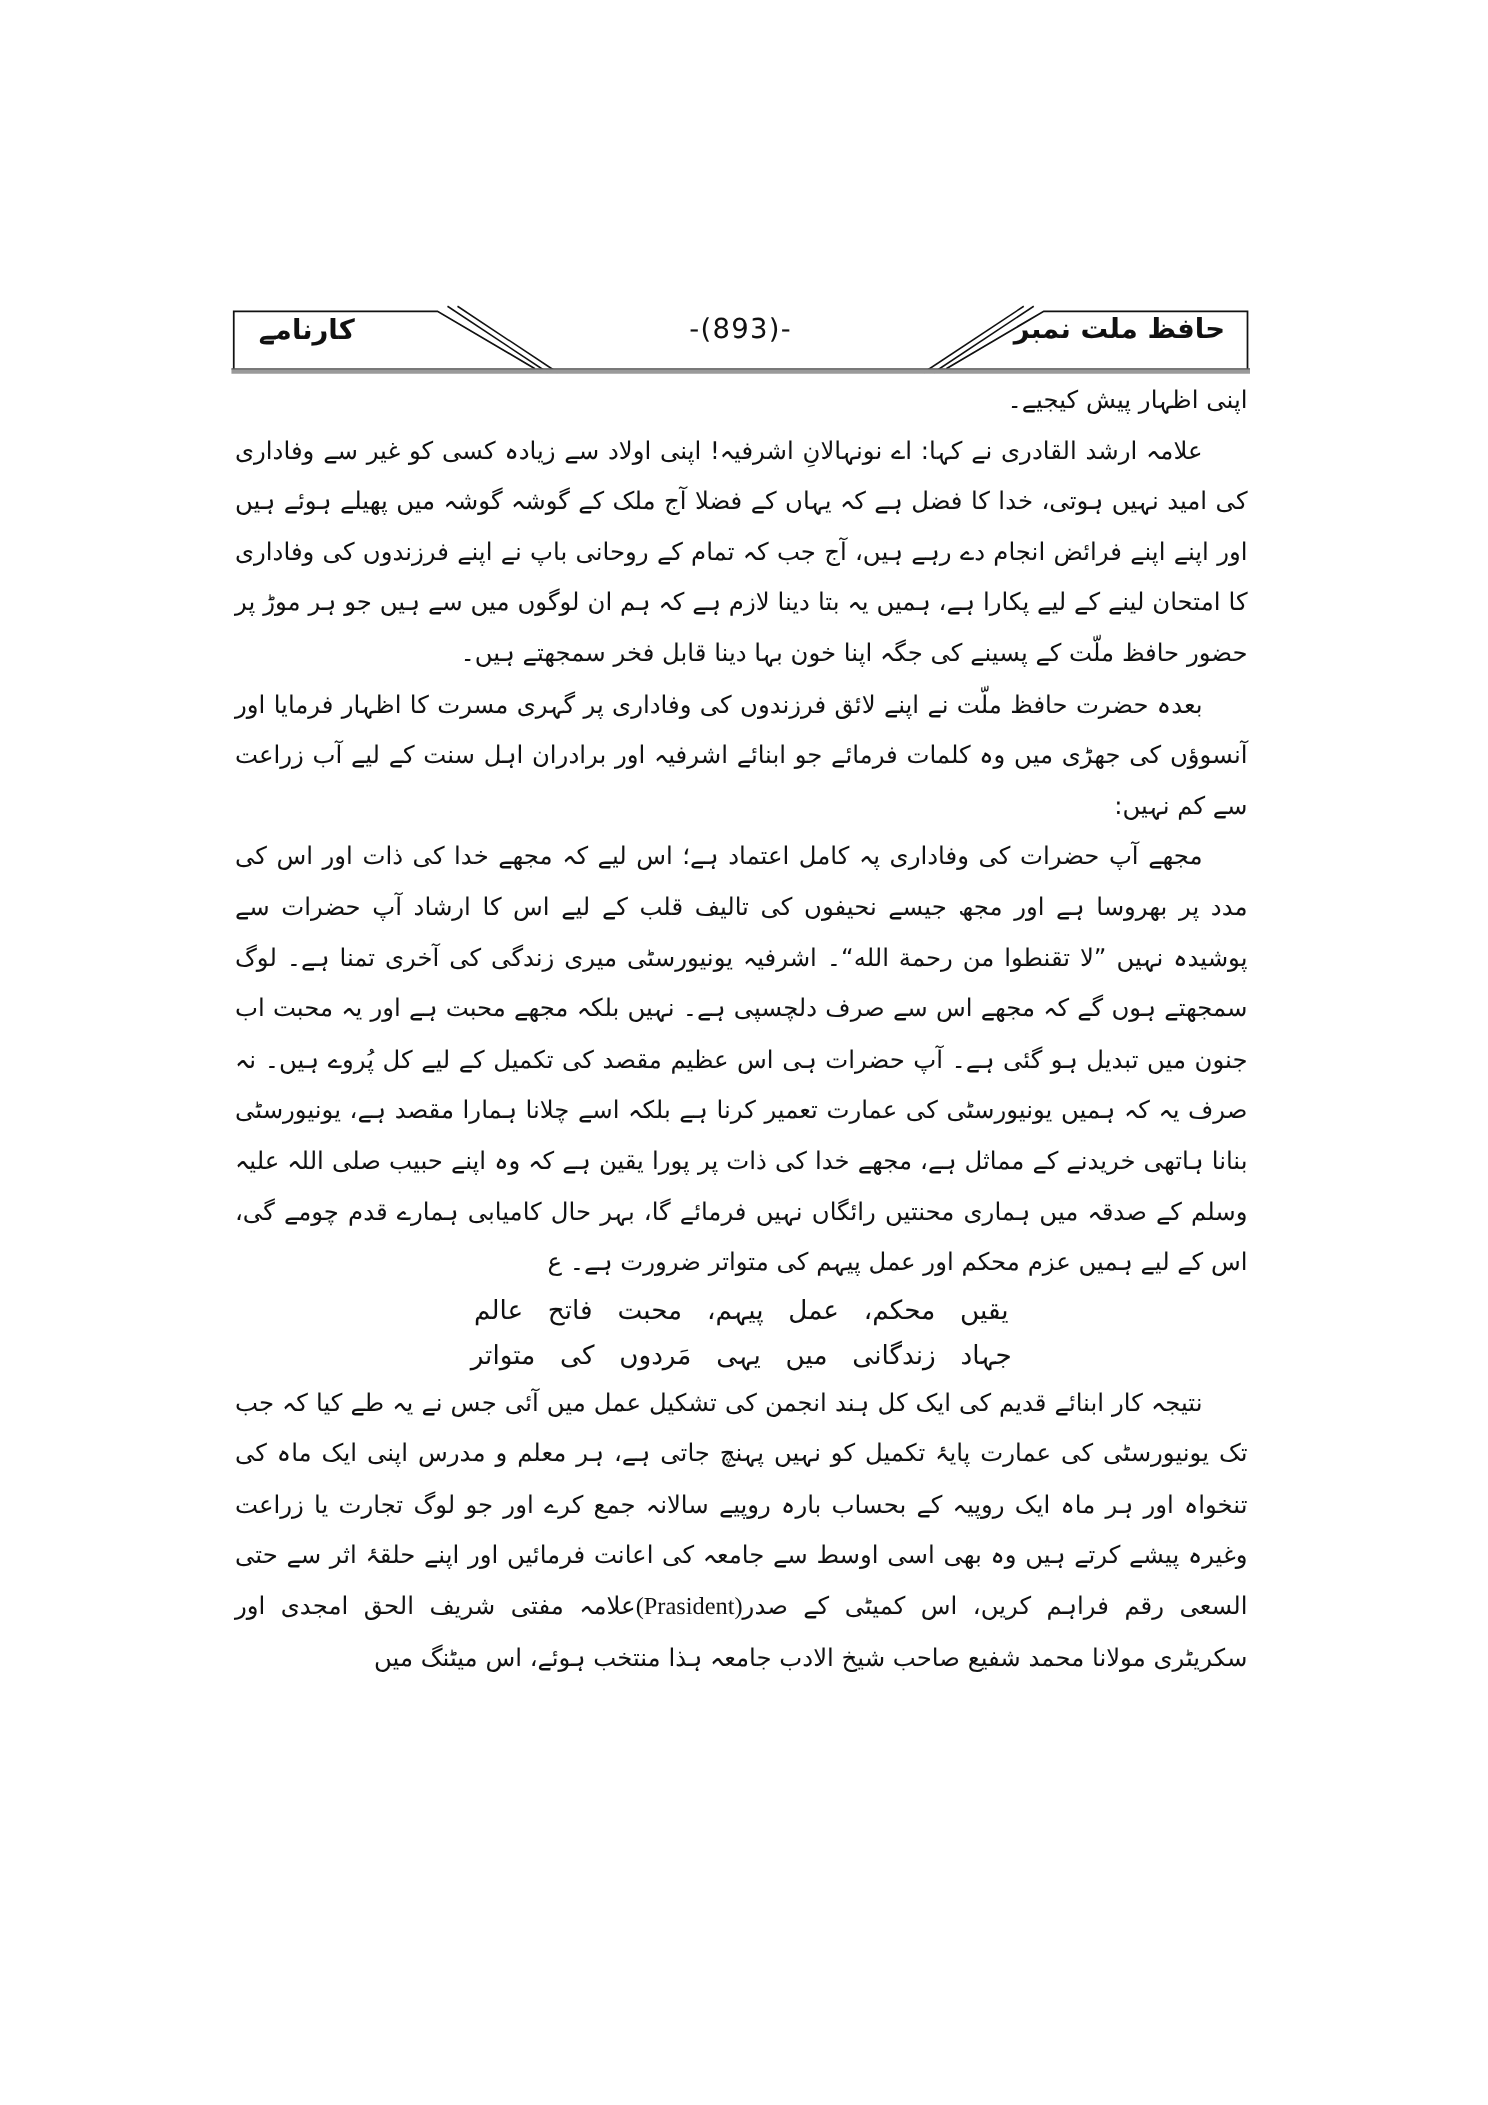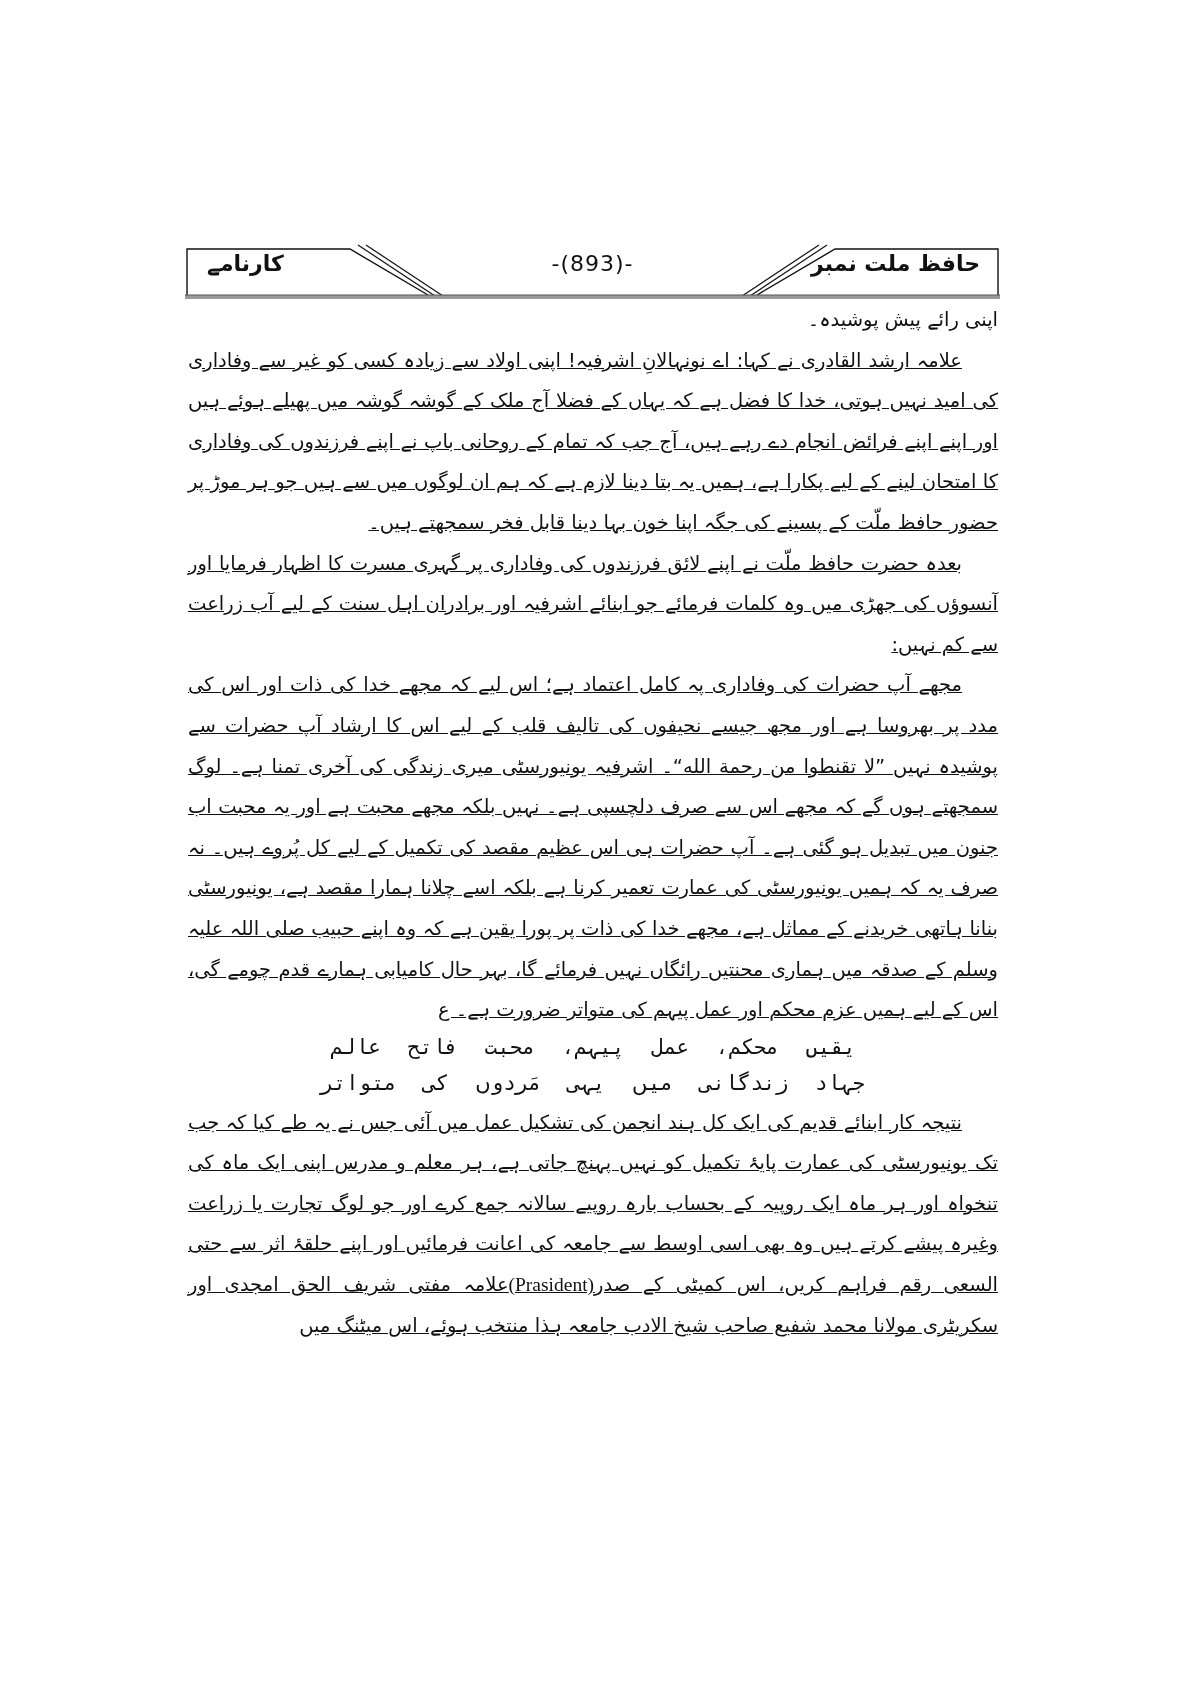--- a/index.html
+++ b/index.html
@@ -72,26 +72,25 @@
       text-align-last: right;
       font-family: "DejaVu Sans", sans-serif;
       font-size: 19.5px;
       line-height: 40.6px;
     }
     .body-text p {
       margin: 0;
     }
     .body-text p.indent {
       text-indent: 36px;
-      text-decoration: underline;
     }
     .verse {
       text-align: center;
       text-align-last: center;
-      font-family: Liberation Mono, monospace;
+      font-family: Liberation Sans, sans-serif;
       font-size: 21px;
       word-spacing: 14px;
       line-height: 36px;
     }
     .latin {
       direction: ltr;
       unicode-bidi: embed;
       font-family: "Liberation Serif", serif;
     }
   </style>
@@ -113,21 +112,21 @@
 
       <rect x="0" y="52" width="815" height="4" fill="#9a9a9a"></rect>
       <line x1="0" y1="52" x2="815" y2="52" stroke="#555" stroke-width="1"></line>
     </svg>
     <span class="header-left-label">کارنامے</span>
     <span class="page-number">-(893)-</span>
     <span class="header-right-label">حافظ ملت نمبر</span>
   </div>
 
   <div class="body-text">
-    <p>اپنی رائے پیش پوشیدہ۔</p>
+    <p>اپنی اظہار پیش کیجیے۔</p>
     <p class="indent">علامہ ارشد القادری نے کہا: اے نونہالانِ اشرفیہ! اپنی اولاد سے زیادہ کسی کو غیر سے وفاداری کی امید نہیں ہوتی، خدا کا فضل ہے کہ یہاں کے فضلا آج ملک کے گوشہ گوشہ میں پھیلے ہوئے ہیں اور اپنے اپنے فرائض انجام دے رہے ہیں، آج جب کہ تمام کے روحانی باپ نے اپنے فرزندوں کی وفاداری کا امتحان لینے کے لیے پکارا ہے، ہمیں یہ بتا دینا لازم ہے کہ ہم ان لوگوں میں سے ہیں جو ہر موڑ پر حضور حافظ ملّت کے پسینے کی جگہ اپنا خون بہا دینا قابل فخر سمجھتے ہیں۔</p>
     <p class="indent">بعدہ حضرت حافظ ملّت نے اپنے لائق فرزندوں کی وفاداری پر گہری مسرت کا اظہار فرمایا اور آنسوؤں کی جھڑی میں وہ کلمات فرمائے جو ابنائے اشرفیہ اور برادران اہل سنت کے لیے آب زراعت سے کم نہیں:</p>
     <p class="indent">مجھے آپ حضرات کی وفاداری پہ کامل اعتماد ہے؛ اس لیے کہ مجھے خدا کی ذات اور اس کی مدد پر بھروسا ہے اور مجھ جیسے نحیفوں کی تالیف قلب کے لیے اس کا ارشاد آپ حضرات سے پوشیدہ نہیں ”لا تقنطوا من رحمة الله“۔ اشرفیہ یونیورسٹی میری زندگی کی آخری تمنا ہے۔ لوگ سمجھتے ہوں گے کہ مجھے اس سے صرف دلچسپی ہے۔ نہیں بلکہ مجھے محبت ہے اور یہ محبت اب جنون میں تبدیل ہو گئی ہے۔ آپ حضرات ہی اس عظیم مقصد کی تکمیل کے لیے کل پُروے ہیں۔ نہ صرف یہ کہ ہمیں یونیورسٹی کی عمارت تعمیر کرنا ہے بلکہ اسے چلانا ہمارا مقصد ہے، یونیورسٹی بنانا ہاتھی خریدنے کے مماثل ہے، مجھے خدا کی ذات پر پورا یقین ہے کہ وہ اپنے حبیب صلی اللہ علیہ وسلم کے صدقہ میں ہماری محنتیں رائگاں نہیں فرمائے گا، بہر حال کامیابی ہمارے قدم چومے گی، اس کے لیے ہمیں عزم محکم اور عمل پیہم کی متواتر ضرورت ہے۔ ع</p>
     <div>
       <p class="verse">یقیں محکم، عمل پیہم، محبت فاتح عالم</p>
       <p class="verse">جہاد زندگانی میں یہی مَردوں کی متواتر</p>
     </div>
     <p class="indent"><span>نتیجہ کار ابنائے قدیم کی ایک کل ہند انجمن کی تشکیل عمل میں آئی جس نے یہ طے کیا کہ جب تک یونیورسٹی کی عمارت پایۂ تکمیل کو نہیں پہنچ جاتی ہے، ہر معلم و مدرس اپنی ایک ماہ کی تنخواہ اور ہر ماہ ایک روپیہ کے بحساب بارہ روپیے سالانہ جمع کرے اور جو لوگ تجارت یا زراعت وغیرہ پیشے کرتے ہیں وہ بھی اسی اوسط سے جامعہ کی اعانت فرمائیں اور اپنے حلقۂ اثر سے حتی السعی رقم فراہم کریں، اس کمیٹی کے صدر</span><span class="latin">(Prasident)</span><span>علامہ مفتی شریف الحق امجدی اور سکریٹری مولانا محمد شفیع صاحب شیخ الادب جامعہ ہذا منتخب ہوئے، اس میٹنگ میں</span></p>
   </div>
 

